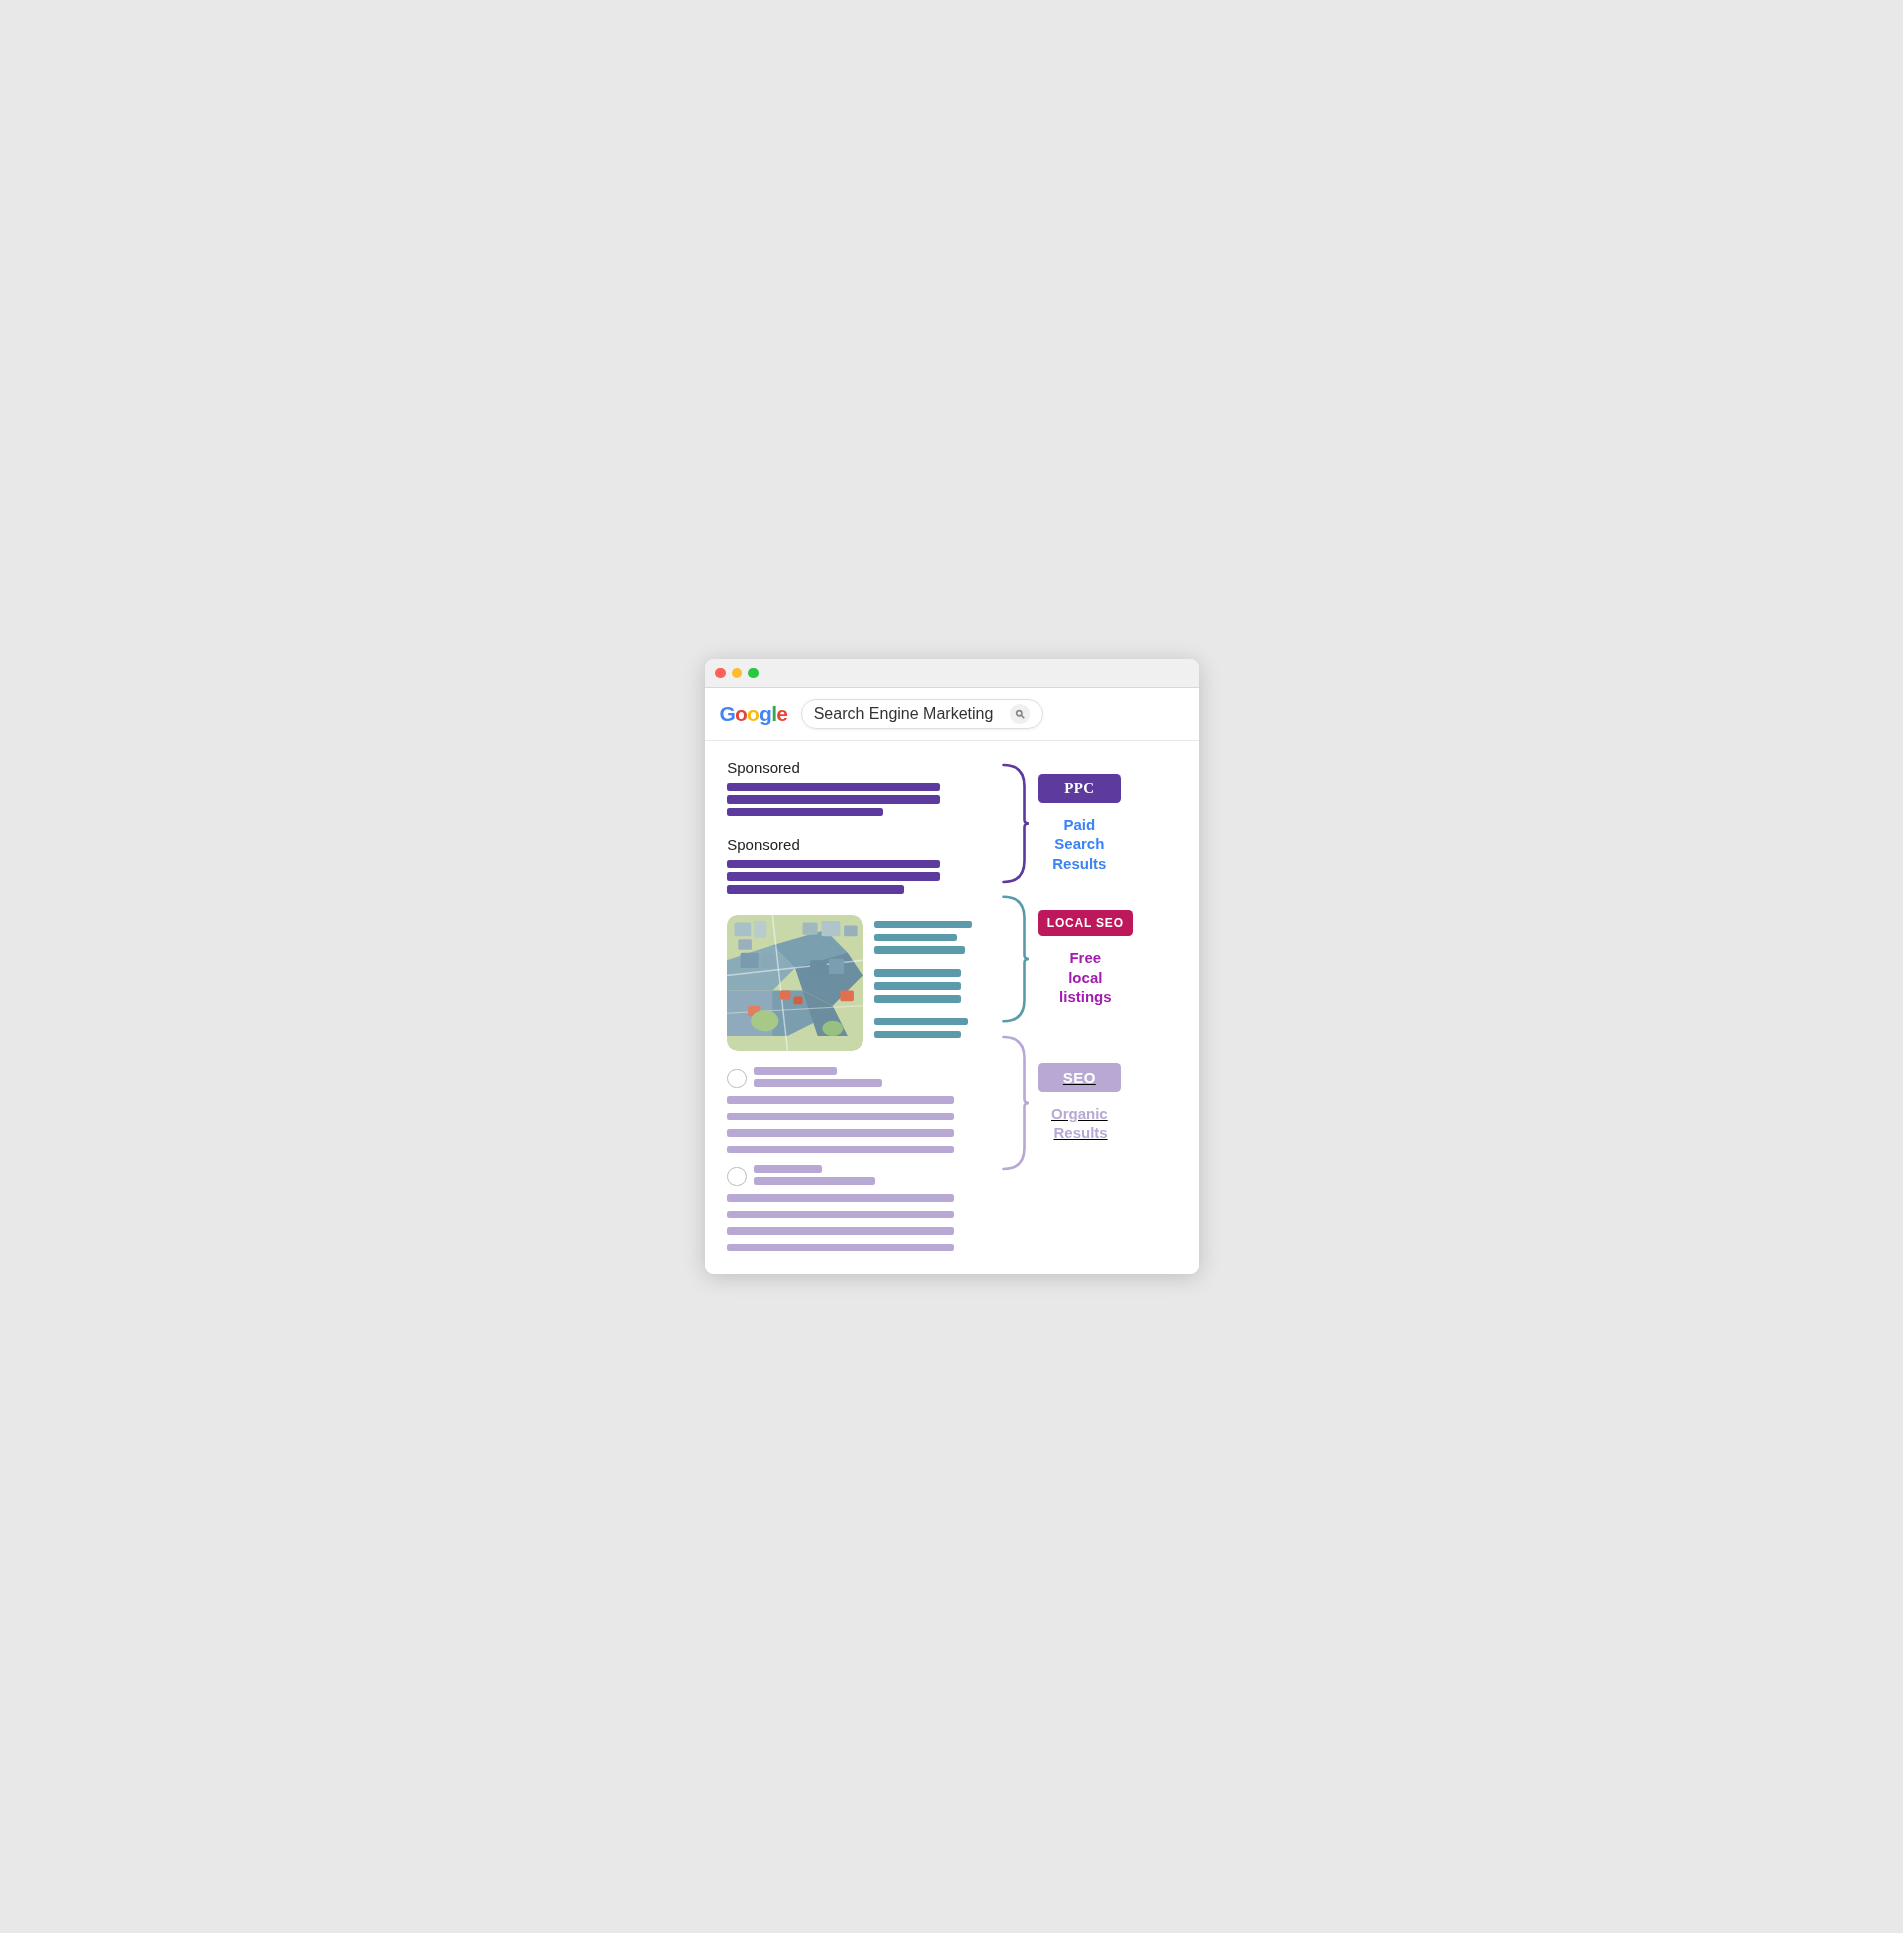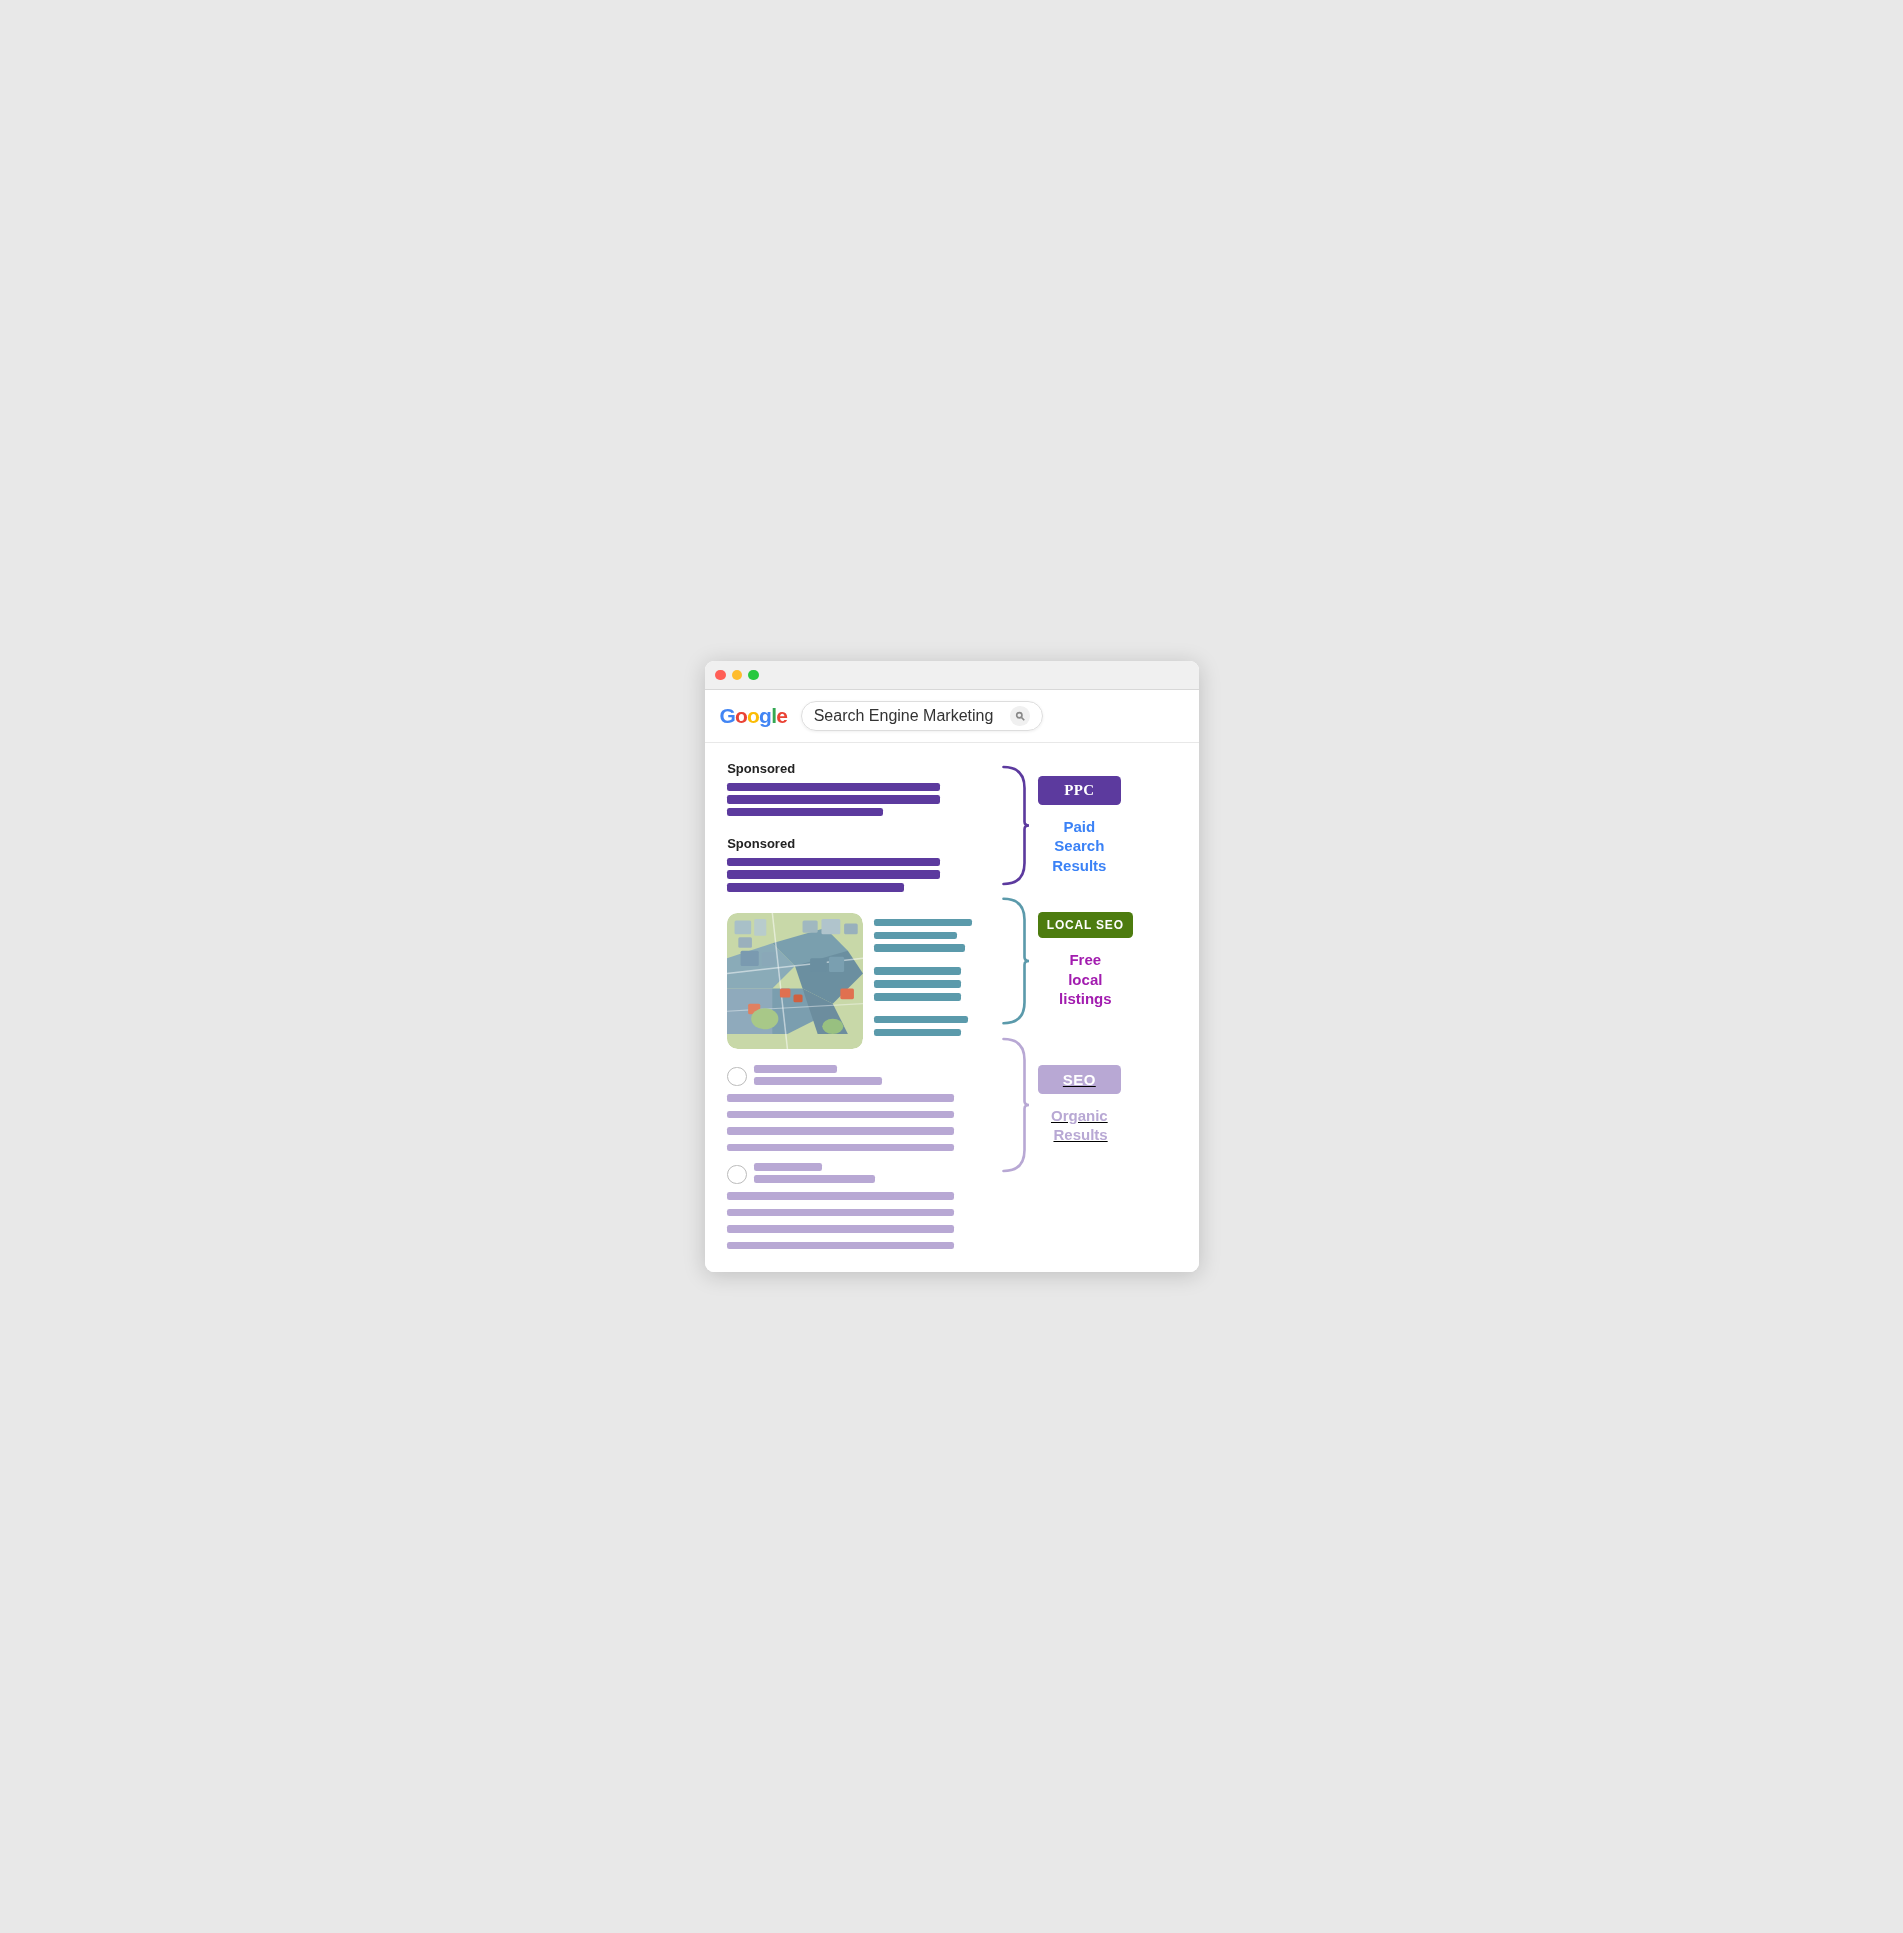--- a/index.html
+++ b/index.html
@@ -109,22 +109,22 @@
       padding-top: 3px;
       padding-bottom: 13.6px;
     }
 
     .section-seo {
       padding-top: 3px;
     }
 
     
     .sponsored-label {
-      font-size: 13px;
-      font-weight: bold;
+      font-size: 15px;
+      font-weight: normal;
       color: #222;
       margin-bottom: 6.8px;
     }
 
     .purple-bar {
       height: 8.3px;
       background: #5c3a9e;
       border-radius: 2.3px;
       margin-bottom: 4.5px;
     }
@@ -196,21 +196,21 @@
       padding: 5.3px 10.6px;
       font-size: 13px;
       font-weight: bold;
       color: #fff;
       text-align: center;
       margin-bottom: 6px;
       letter-spacing: 0.4px;
     }
 
     .box-ppc { background: #5c3a9e; font-family: Liberation Serif, serif; }
-    .box-local { background: #4d7c0f; }
+    .box-local { background: #be185d; }
     .box-seo { background: #b8a8d4; }
 
     .right-desc {
       text-align: center;
       font-size: 13.6px;
       font-weight: bold;
       line-height: 1.3;
     }
 
     .desc-ppc { color: #3b82f6; }

